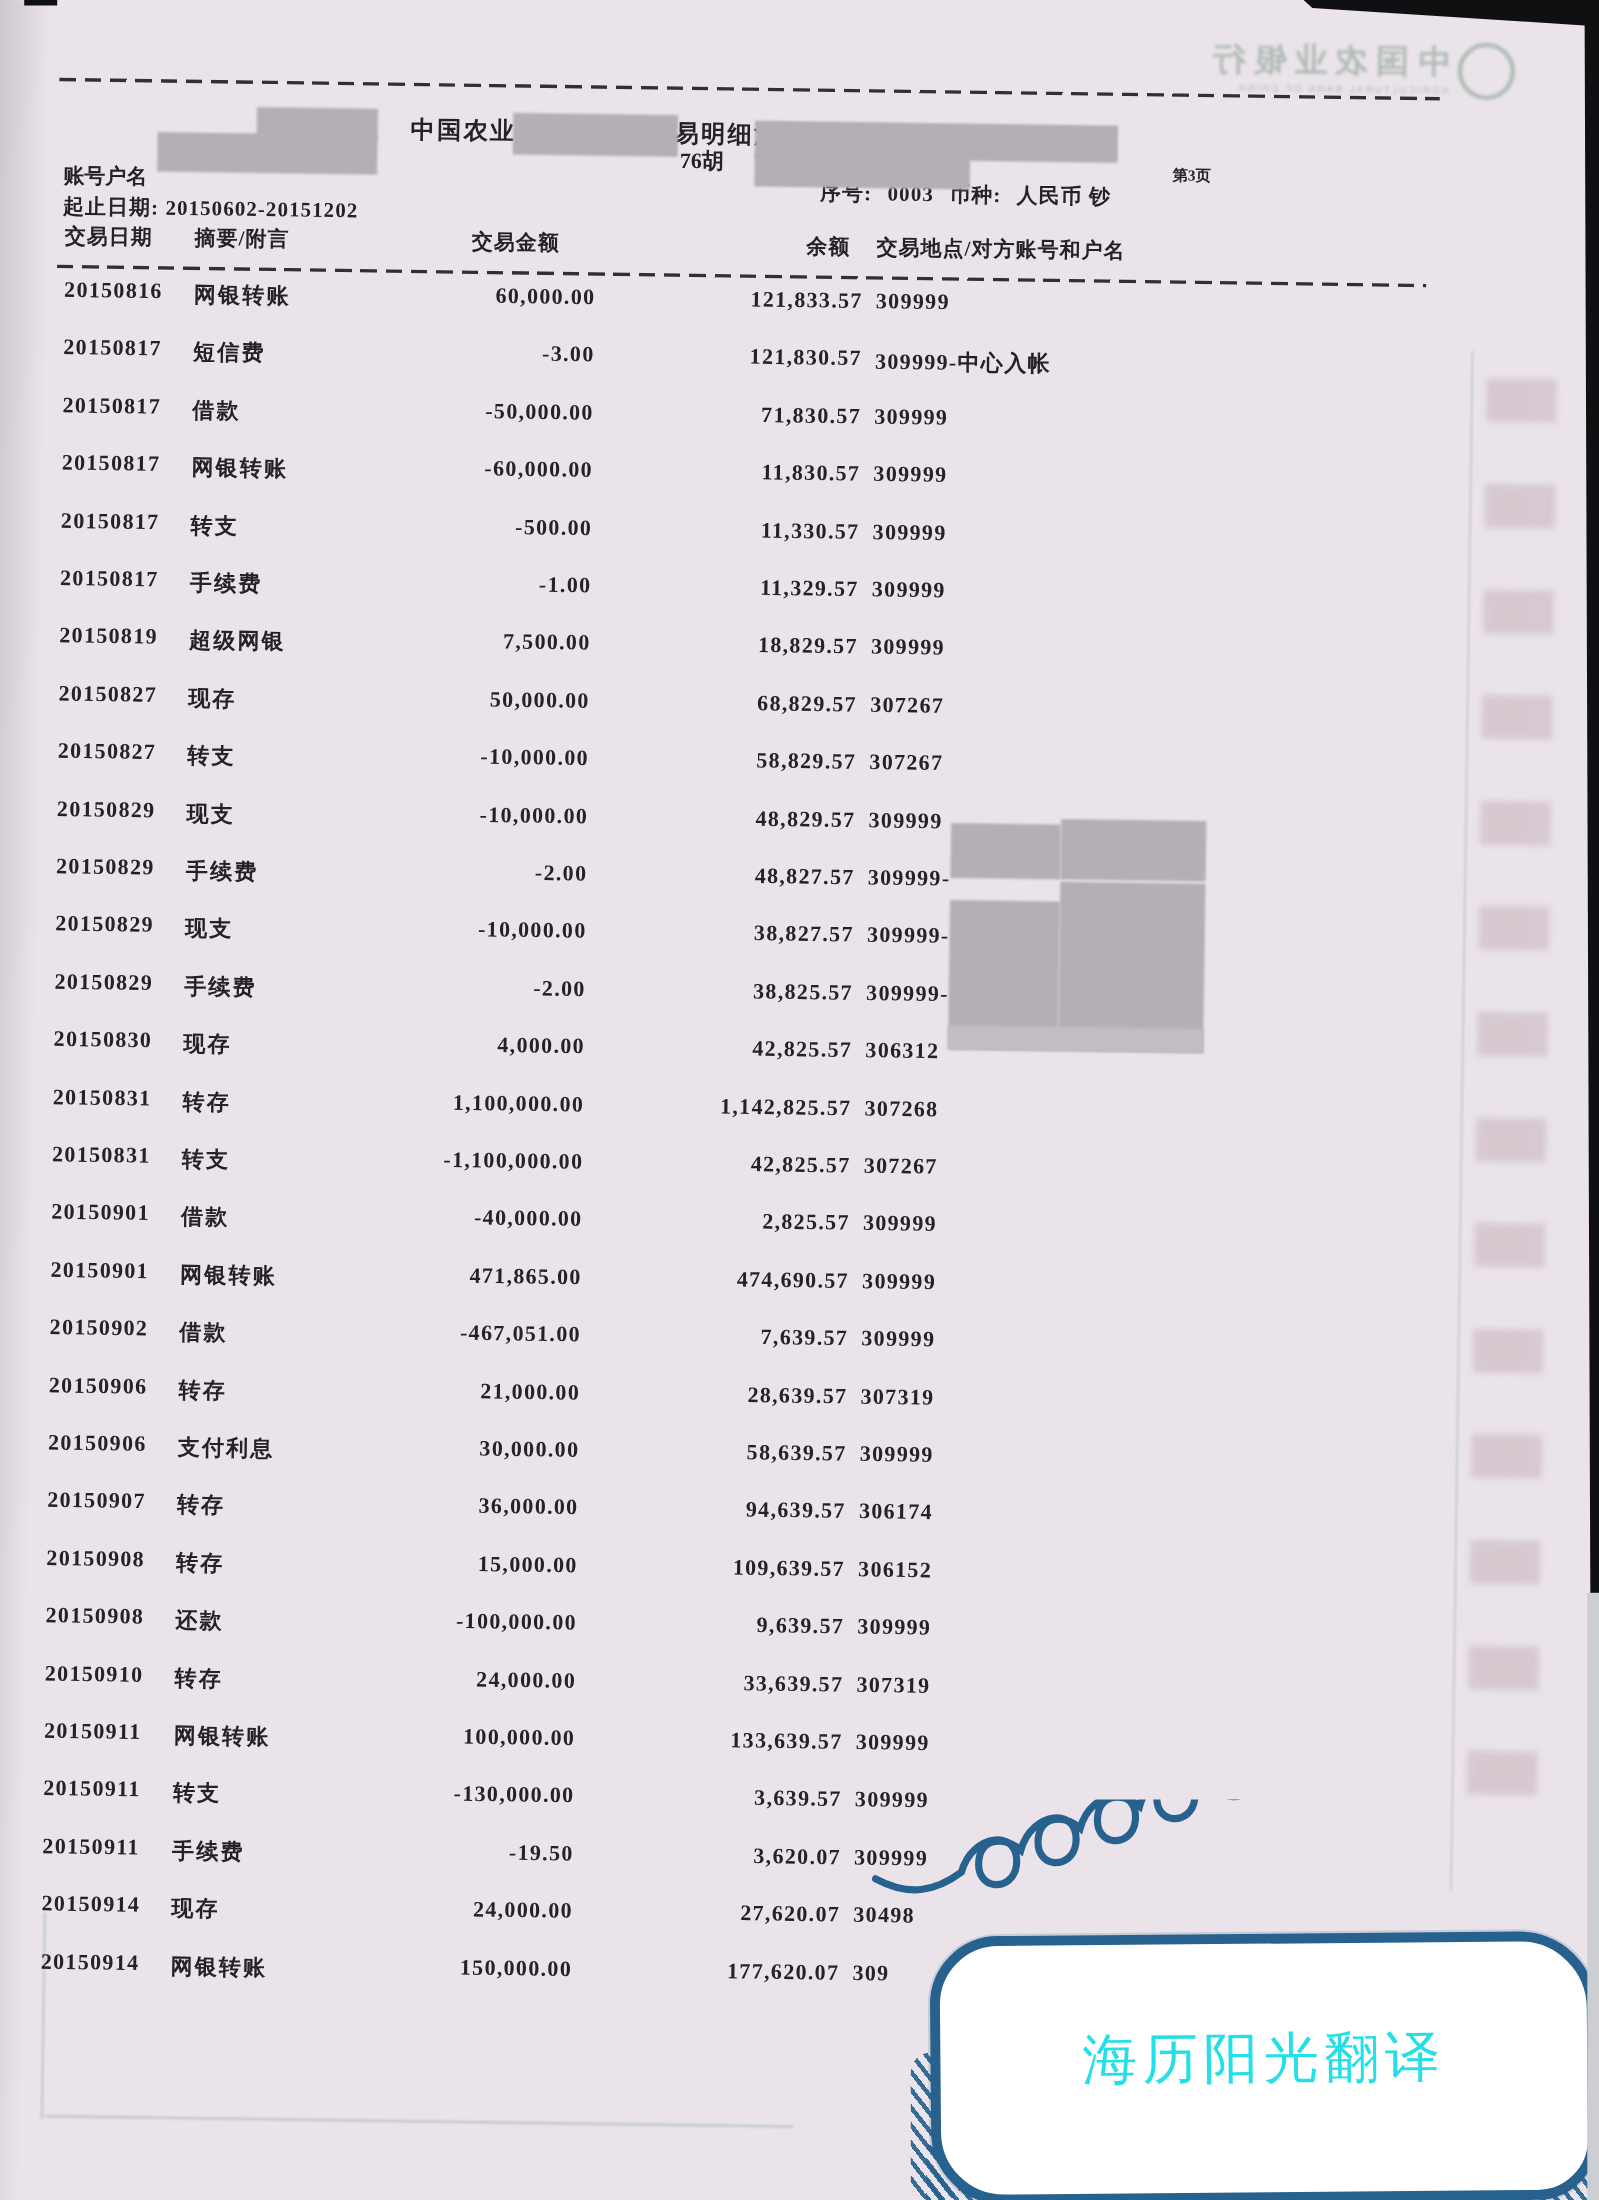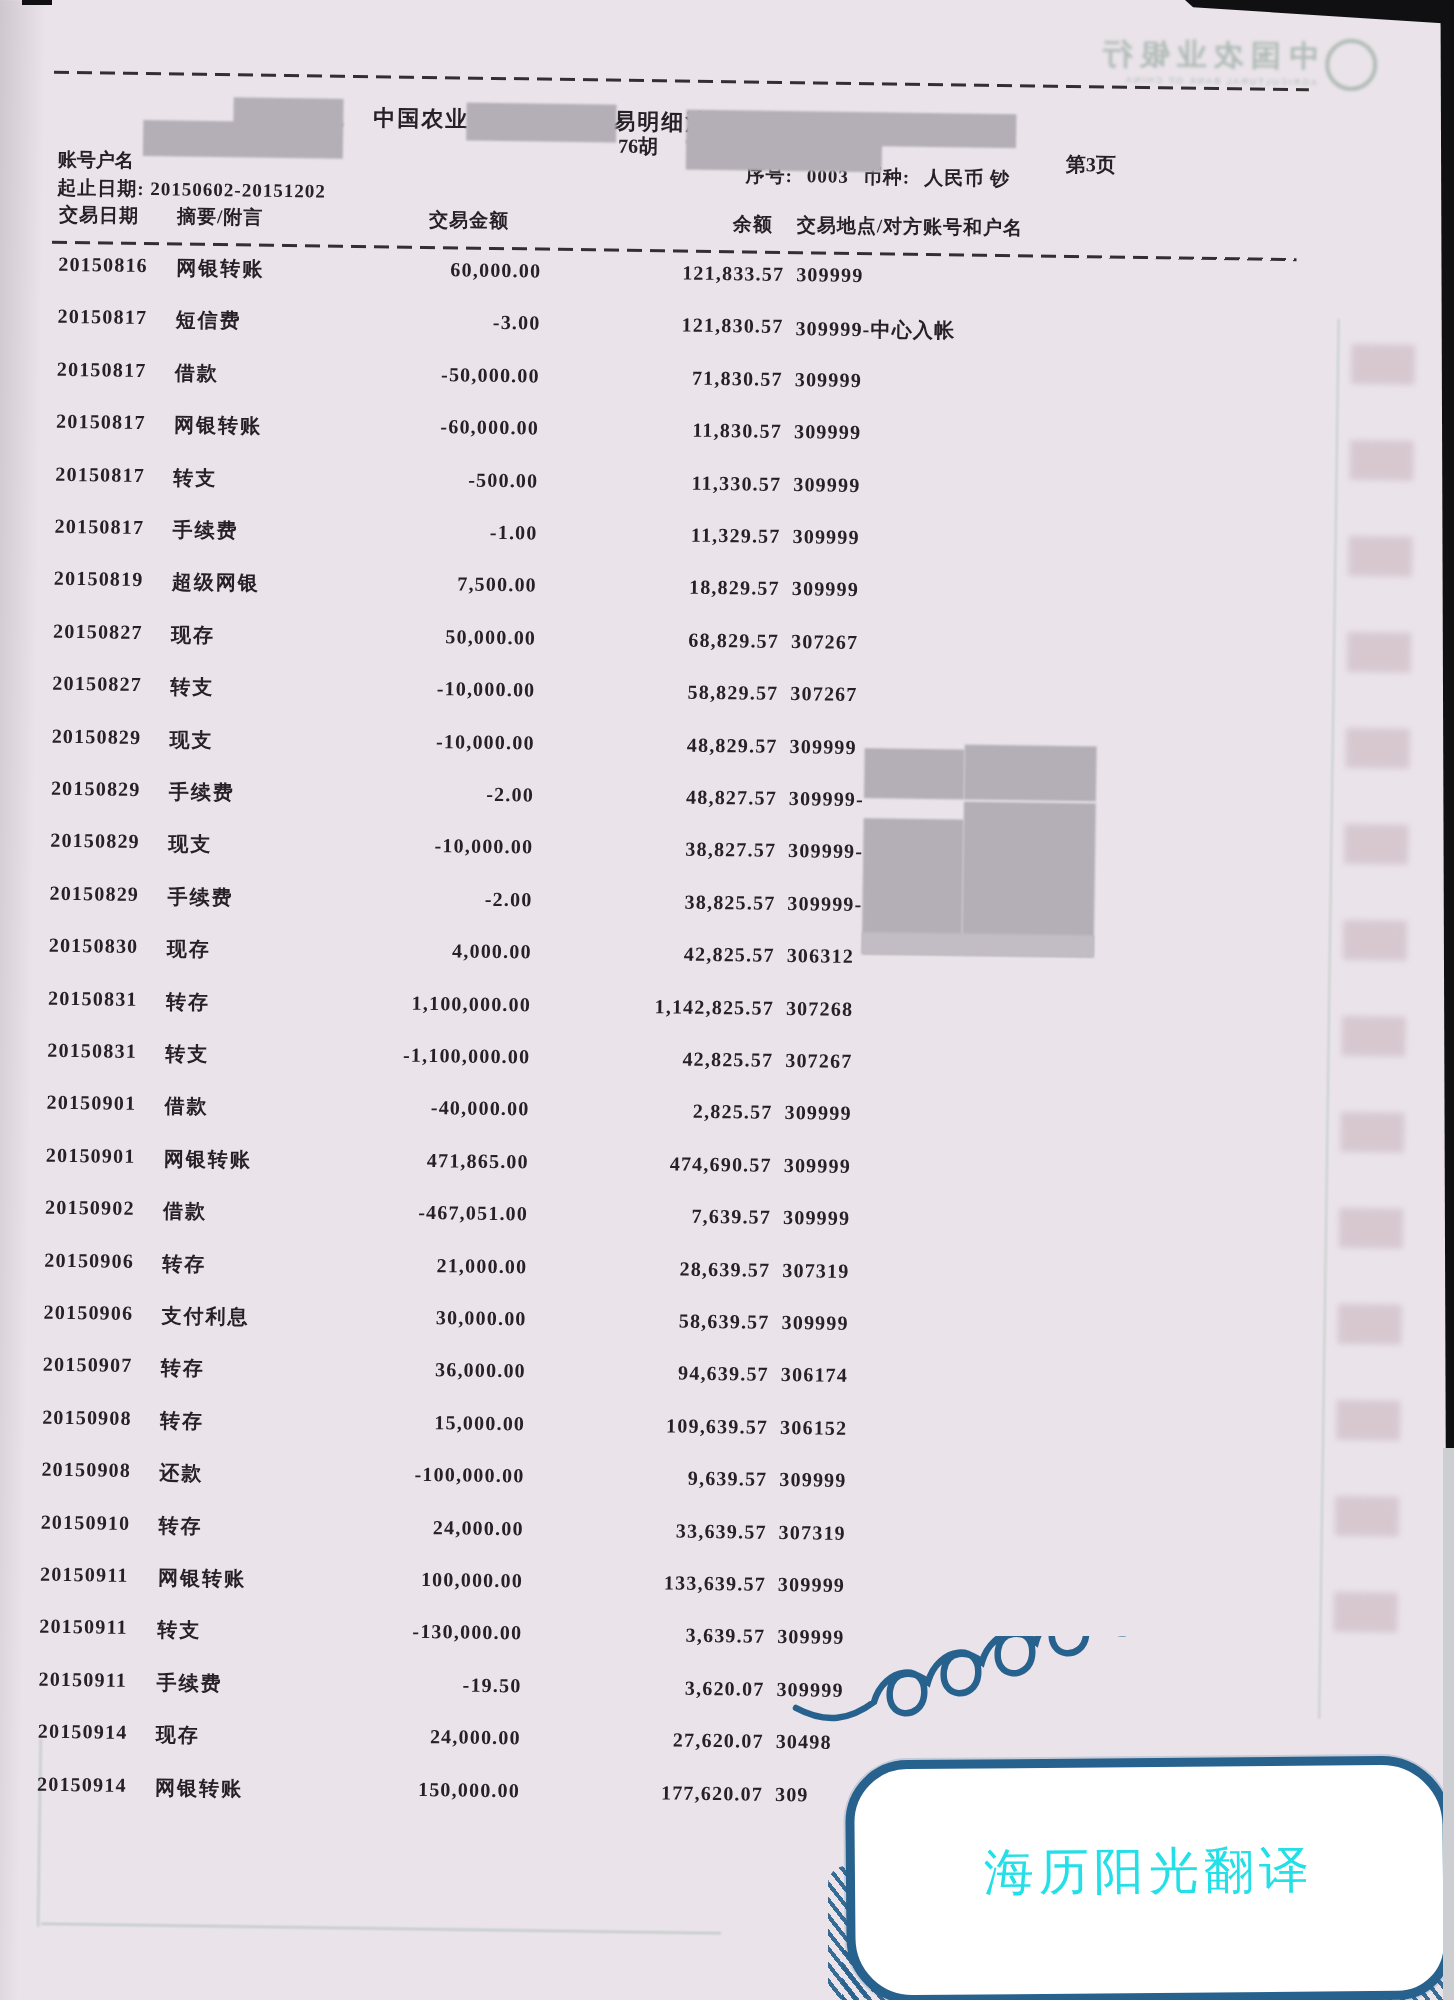--- a/index.html
+++ b/index.html
@@ -9,21 +9,21 @@
   #sheet{position:absolute;left:0;top:0;width:1454px;height:2000px;
          transform:rotate(0.8deg);transform-origin:0 0;}
   #sheet::before{content:"";position:absolute;left:0;top:0;width:46px;height:2000px;
          background:linear-gradient(90deg,#c9c3c9,rgba(234,228,234,0));opacity:.85;}
   .dash{position:absolute;height:3px;
         background:repeating-linear-gradient(90deg,#332e32 0 15px,rgba(0,0,0,0) 15px 23px);}
   #dash-top{left:55px;top:70px;width:1255px;}
   #dash-head{left:55px;top:240px;width:1245px;}
   
   #doc-title{position:absolute;left:375px;top:98px;font-size:22px;font-weight:600;letter-spacing:2px;}
-  #page-no{position:absolute;left:1068px;top:136px;font-size:20px;font-weight:600;}
+  #page-no{position:absolute;left:1068px;top:136px;font-size:14px;font-weight:600;}
   #acct-line{position:absolute;left:60px;top:146px;font-size:19px;font-weight:600;}
   #acct-frag{position:absolute;left:620px;top:124px;font-size:20px;font-weight:600;}
   #serial-line{position:absolute;left:748px;top:152px;font-size:19px;font-weight:600;letter-spacing:1px;}
   #serial-line span{margin-right:14px;}
   #period-line{position:absolute;left:60px;top:174px;font-size:19px;font-weight:600;letter-spacing:1px;}
   #col-head{position:absolute;left:0;top:201px;width:1240px;font-size:19px;font-weight:600;height:26px;}
   #col-head span{position:absolute;top:0;letter-spacing:1px;}
   .cell-date{position:absolute;top:0;left:62px;letter-spacing:1.2px;}
   .cell-memo{position:absolute;top:0;left:180px;letter-spacing:2px;}
   .cell-amount{position:absolute;top:0;left:335px;width:210px;text-align:right;letter-spacing:1.2px;}

